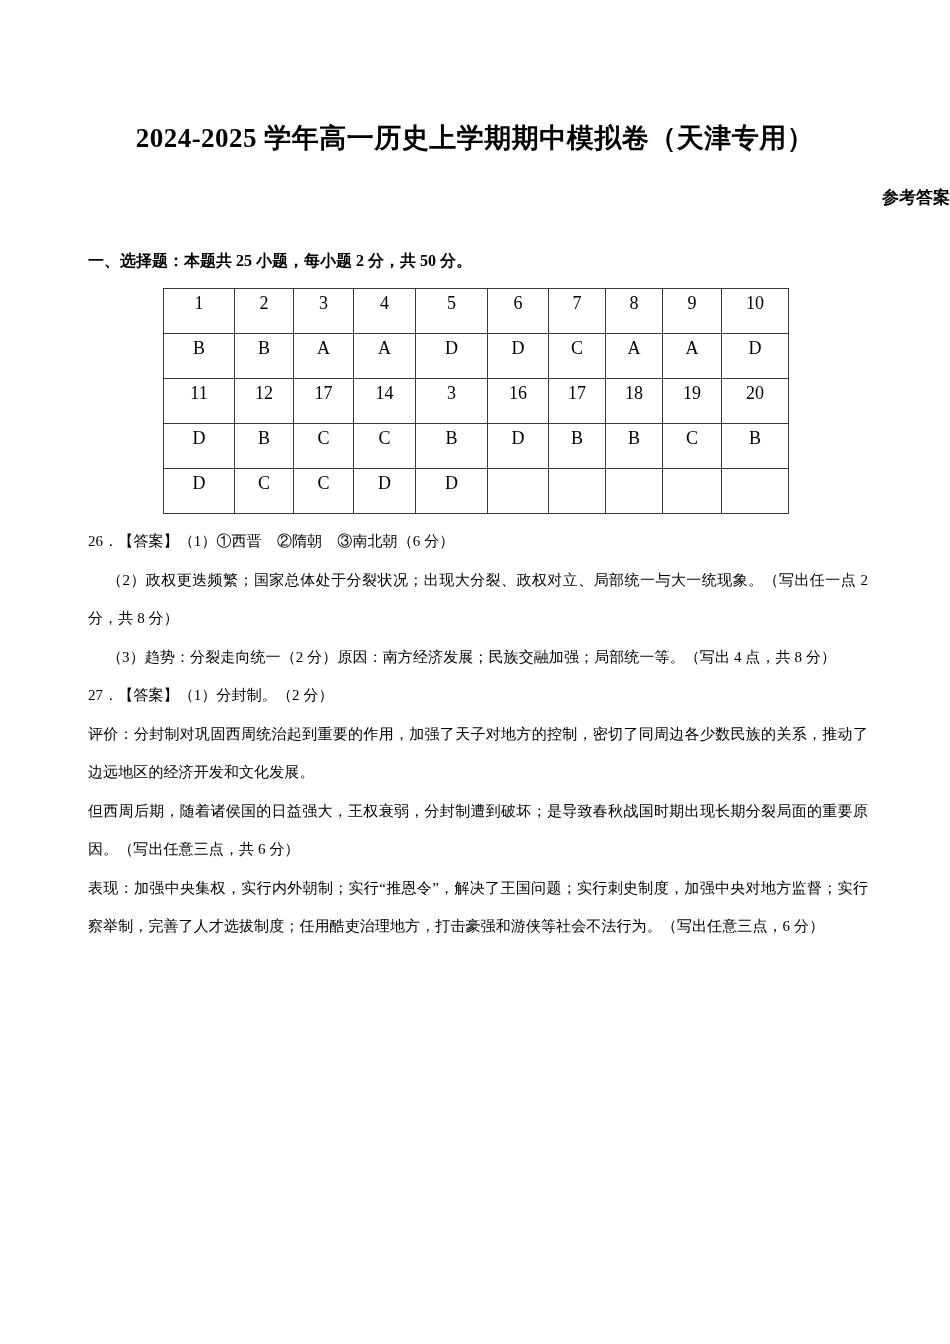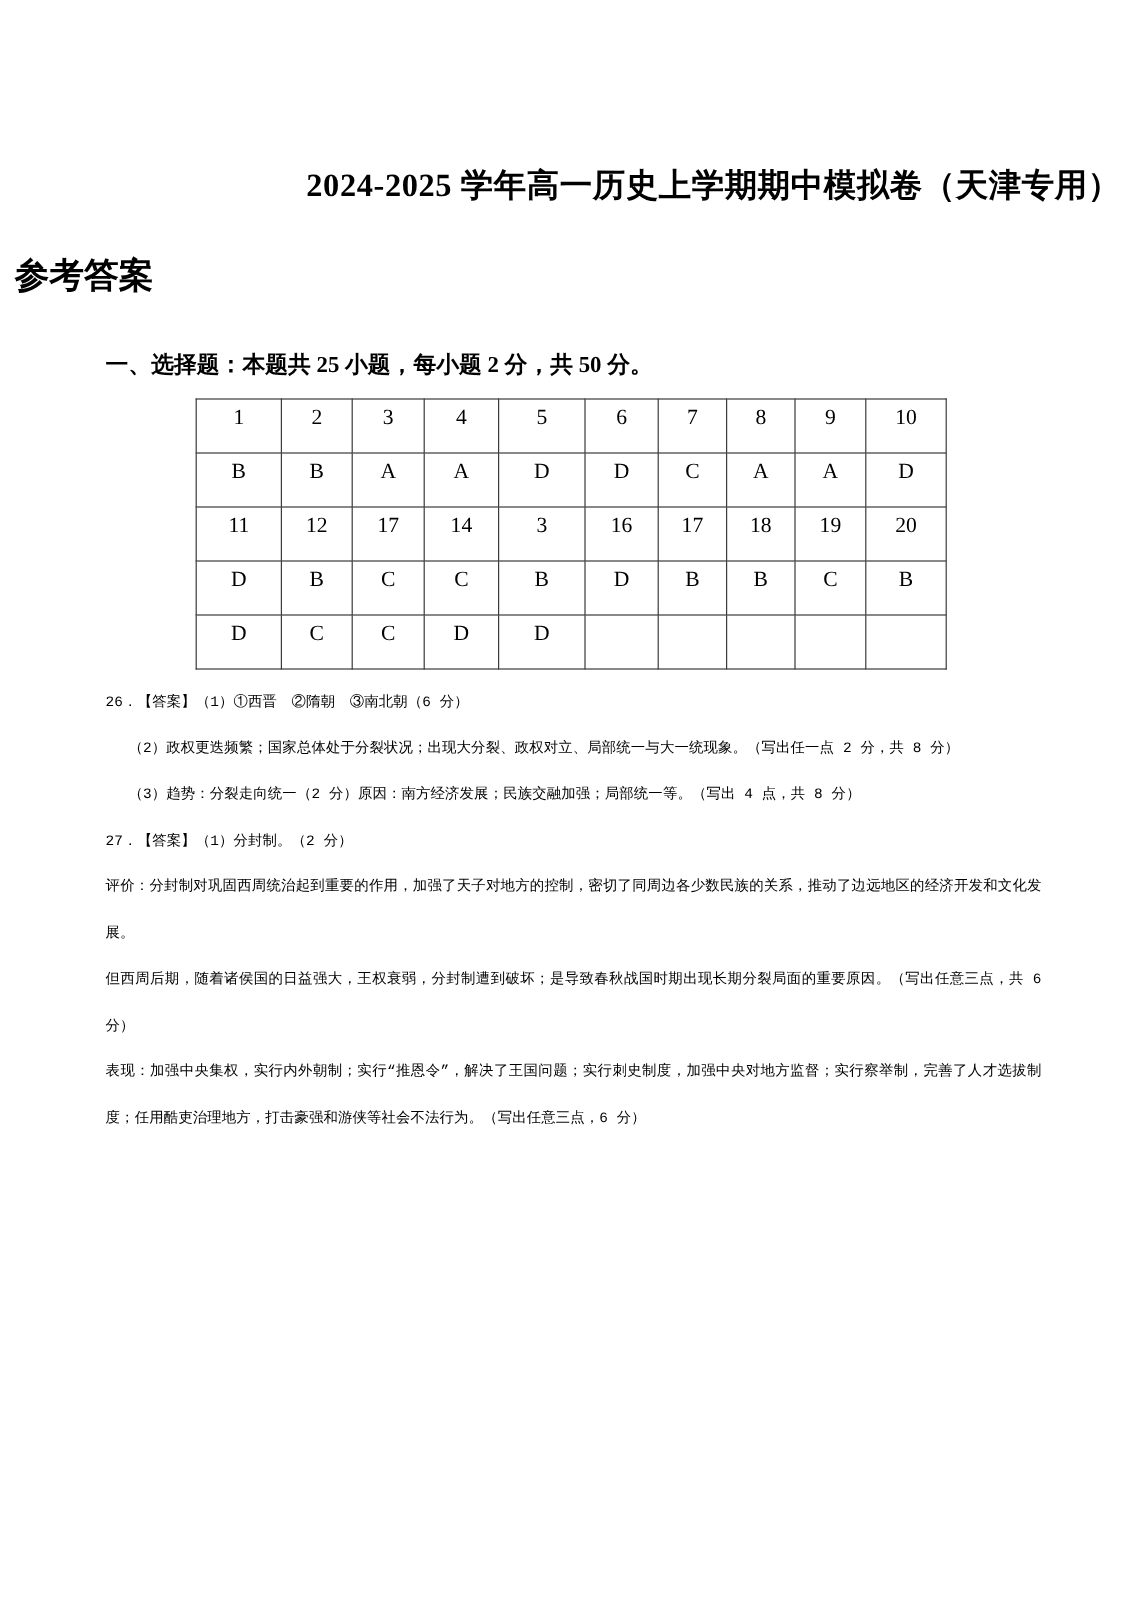--- a/index.html
+++ b/index.html
@@ -18,40 +18,40 @@
   .page {
     width: 950px;
     height: 1344px;
     box-sizing: border-box;
     padding: 0;
     position: relative;
   }
 
   
   .doc-title {
-    text-align: right;
+    text-align: center;
     font-size: 27px;
     font-weight: bold;
     letter-spacing: 0.5px;
-    margin: 16px;
+    margin: 0;
     padding-top: 118px;
     line-height: 40px;
   }
   .doc-subtitle {
-    text-align: left;
-    font-size: 29px;
+    text-align: right;
+    font-size: 17px;
     font-weight: bold;
-    margin: 12px;
+    margin: 0;
     padding-top: 21px;
     line-height: 38px;
   }
 
   
   .section-heading {
-    font-size: 19px;
+    font-size: 16px;
     font-weight: bold;
     margin: 0;
     line-height: 34px;
     padding-left: 88px;
     padding-right: 80px;
   }
   .sec1 { padding-top: 27px; }
   .sec2 { padding-top: 6px; }
 
   
@@ -87,26 +87,25 @@
   col.c10 { width: 67px; }
 
   
   .body-text {
     padding-left: 88px;
     padding-right: 82px;
     padding-top: 8px;
   }
   p.para {
     margin: 0;
-    font-size: 12px;
+    font-size: 15px;
     line-height: 38.5px;
     text-align: justify;
     text-justify: inter-ideograph;
     letter-spacing: 0.1px;
-    font-family: Liberation Mono, monospace;
   }
   p.indent {
     text-indent: 19px;
   }
 </style>
 </head>
 <body>
 
 <div class="page">
 

